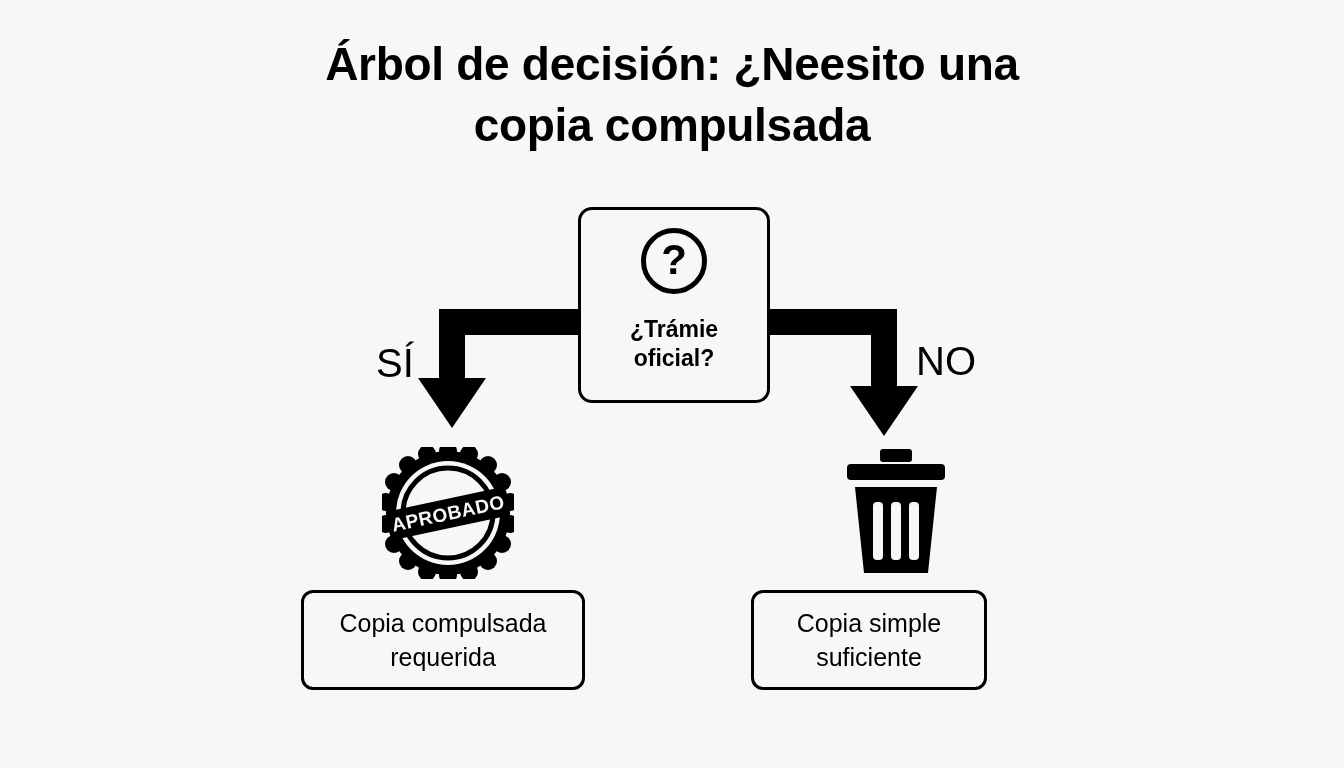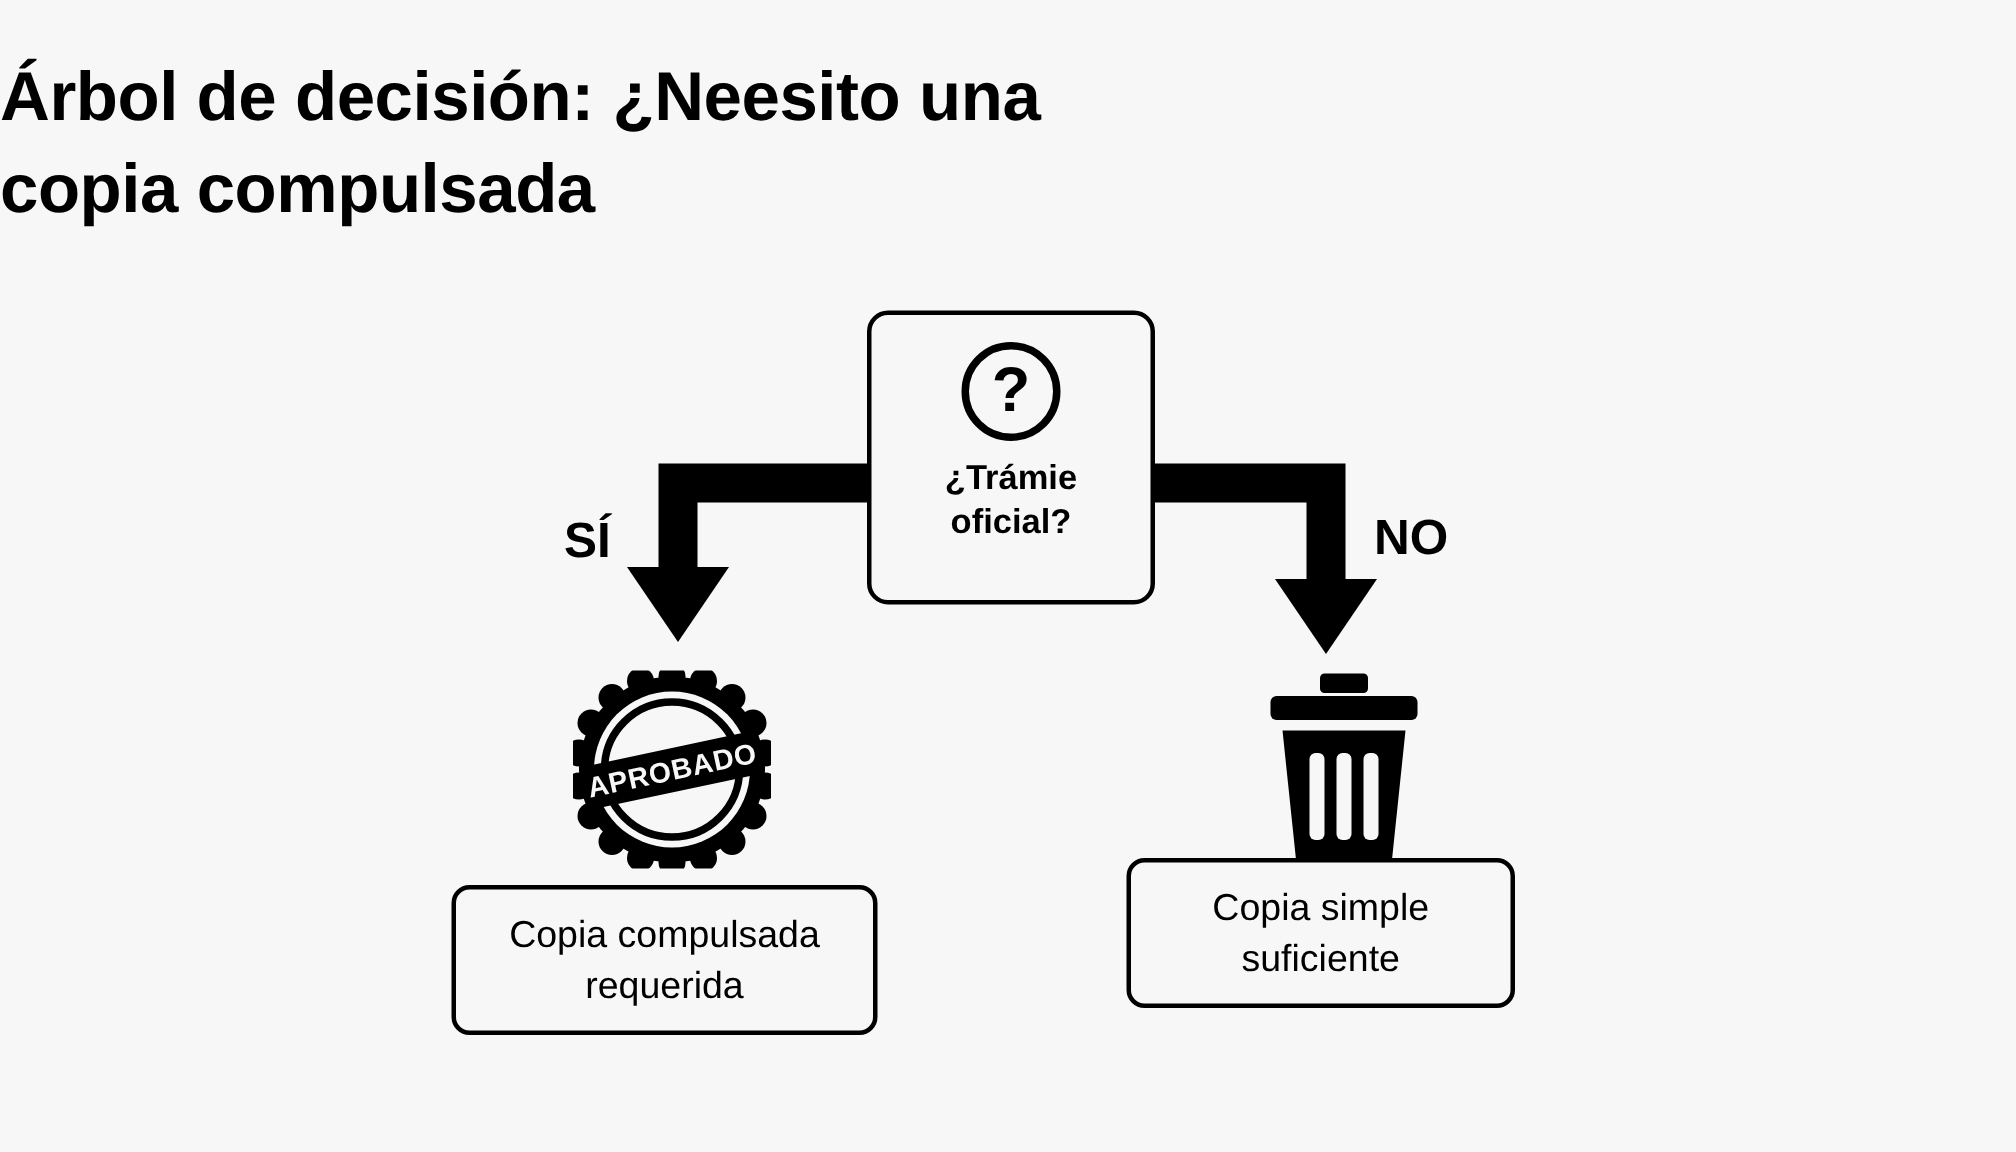--- a/index.html
+++ b/index.html
@@ -24,20 +24,21 @@
     width: 1344px;
     height: 768px;
   }
 
   
   .title {
     position: absolute;
     left: 0;
     top: 34px;
     width: 1344px;
+    text-align: center;
     font-size: 46px;
     font-weight: bold;
     line-height: 1.32;
     letter-spacing: -0.3px;
     white-space: pre-line;
   }
 
   
   .decision-node {
     position: absolute;
@@ -65,54 +66,54 @@
     justify-content: center;
     box-sizing: border-box;
   }
   .qmark span {
     font-size: 42px;
     font-weight: bold;
     line-height: 1;
     margin-top: -2px;
   }
   .decision-label {
-    margin-top: 10px;
+    margin-top: 21px;
     font-size: 23px;
     font-weight: bold;
     text-align: center;
     line-height: 1.25;
     white-space: pre-line;
   }
 
   
   .branch-label {
     position: absolute;
-    font-size: 33px;
-    font-weight: bold;
+    font-size: 40px;
+    font-weight: normal;
   }
   .branch-yes { left: 376px; top: 341px; }
   .branch-no  { left: 916px; top: 339px; }
 
   
   .result-box {
     position: absolute;
     border: 3px solid #000;
     border-radius: 12px;
     background: #f7f7f8;
     box-sizing: border-box;
     display: flex;
     align-items: center;
     justify-content: center;
     font-size: 25px;
     line-height: 1.38;
     text-align: center;
     white-space: pre-line;
   }
   .result-left  { left: 301px; top: 590px; width: 284px; height: 100px; }
-  .result-right { left: 751px; top: 572px; width: 259px; height: 100px; }
+  .result-right { left: 751px; top: 590px; width: 236px; height: 100px; }
 
   
   .icon-stamp {
     position: absolute;
     left: 382px;
     top: 447px;
     width: 132px;
     height: 132px;
   }
   .icon-trash {

